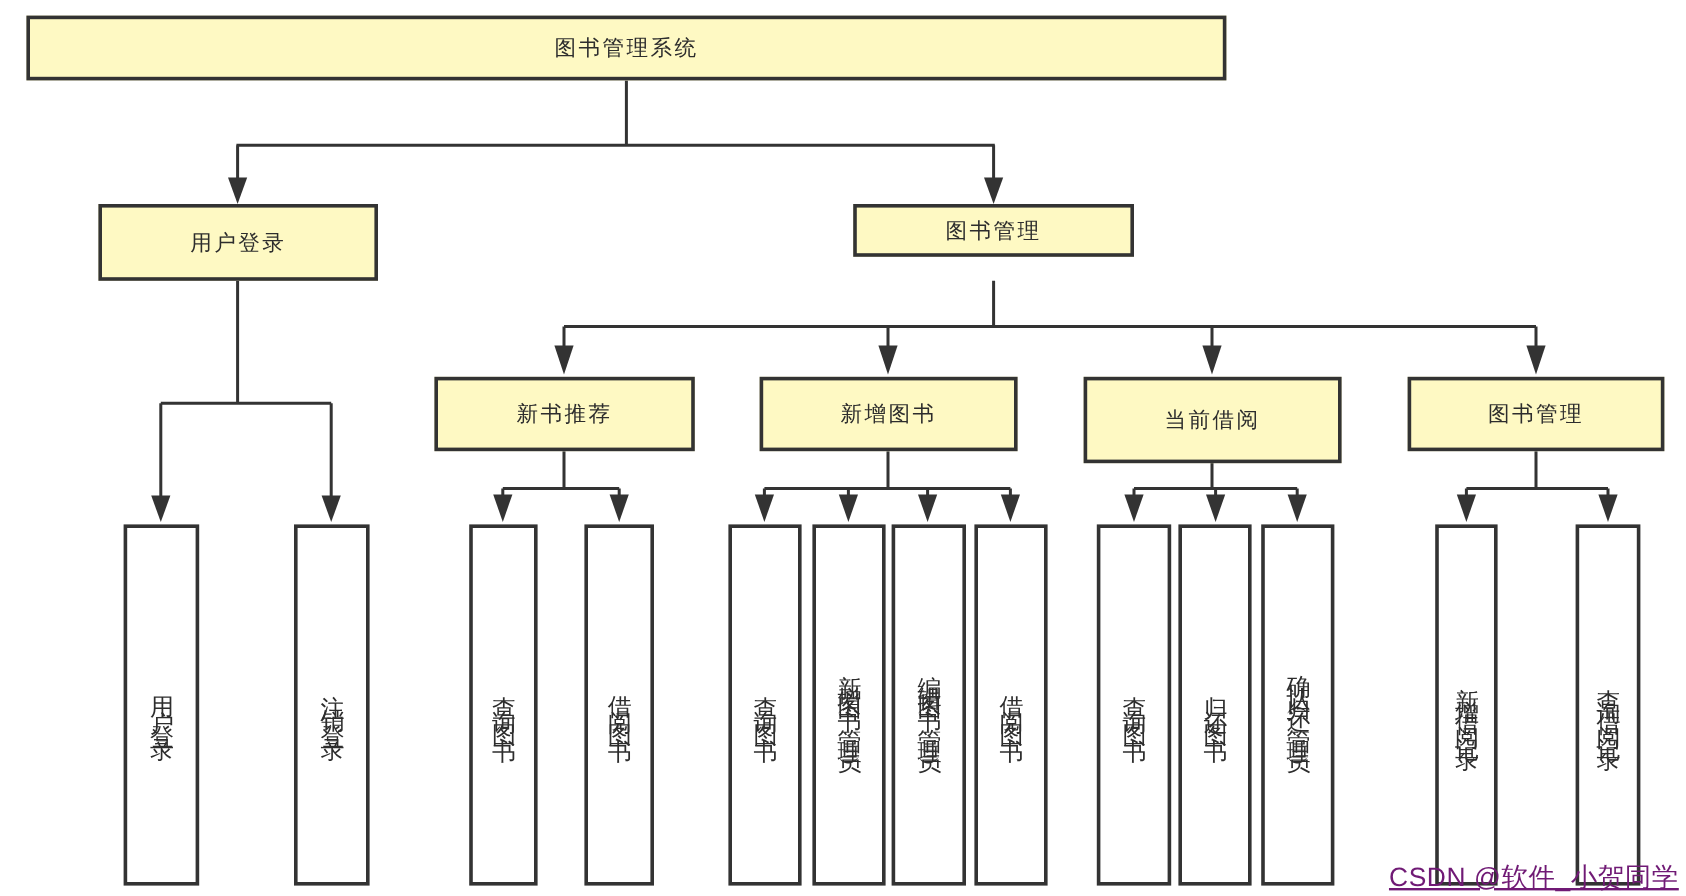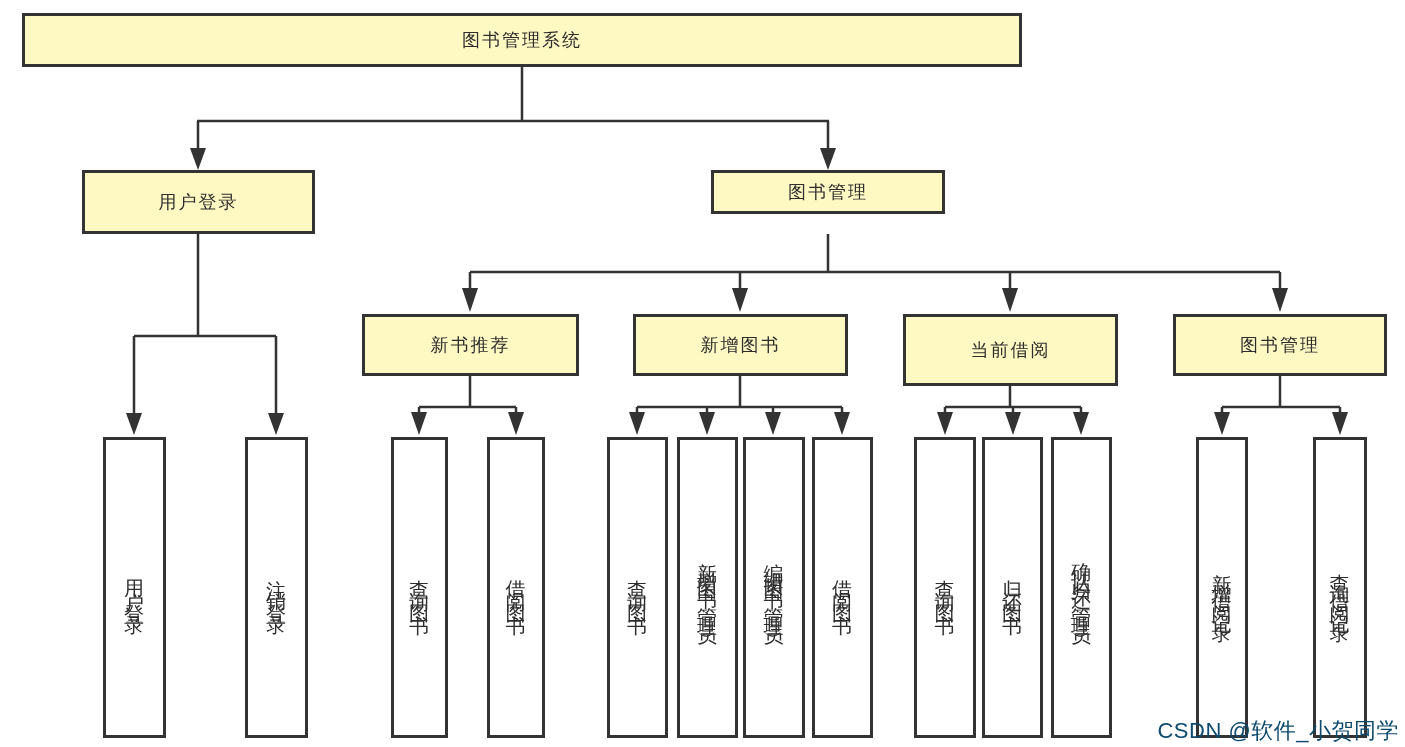--- a/index.html
+++ b/index.html
@@ -46,24 +46,25 @@
     line-height: 1;
   }
   .ls-wide  { letter-spacing: 12px; }
   .ls-mid   { letter-spacing: 10px; }
   .ls-tight { letter-spacing: 9px; }
   .watermark {
     position: absolute;
     right: 6px;
     bottom: 1px;
     font-size: 22px;
-    color: #0c4a6e;
+    color: #701a75;
     letter-spacing: 0.5px;
     z-index: 10;
     pointer-events: none;
+    text-decoration: underline;
   }
 </style>
 </head>
 <body>
 
 <div class="canvas">
 
   <svg class="connectors" width="1405" height="747" viewBox="0 0 1405 747" stroke="#333333" stroke-width="2.5" fill="none">
 
     <g>

